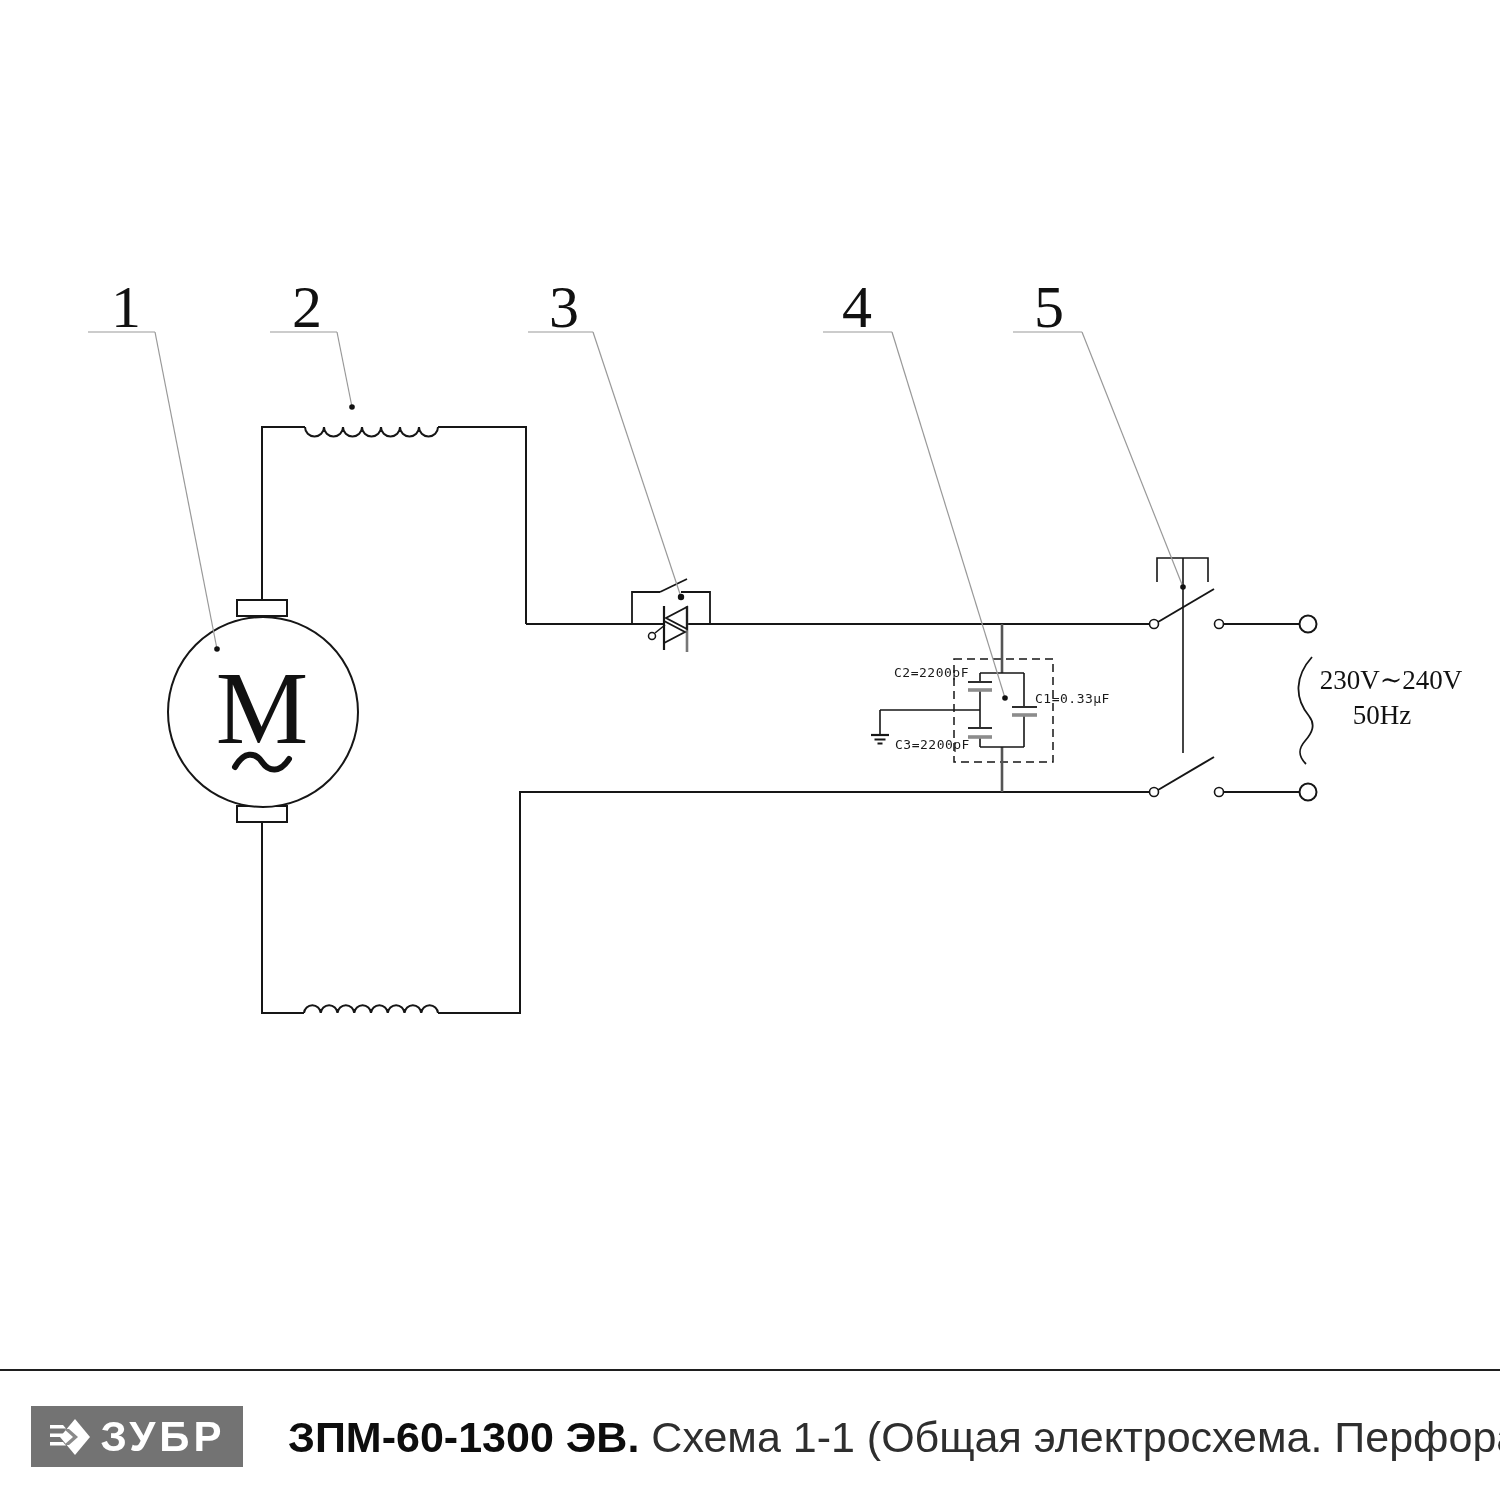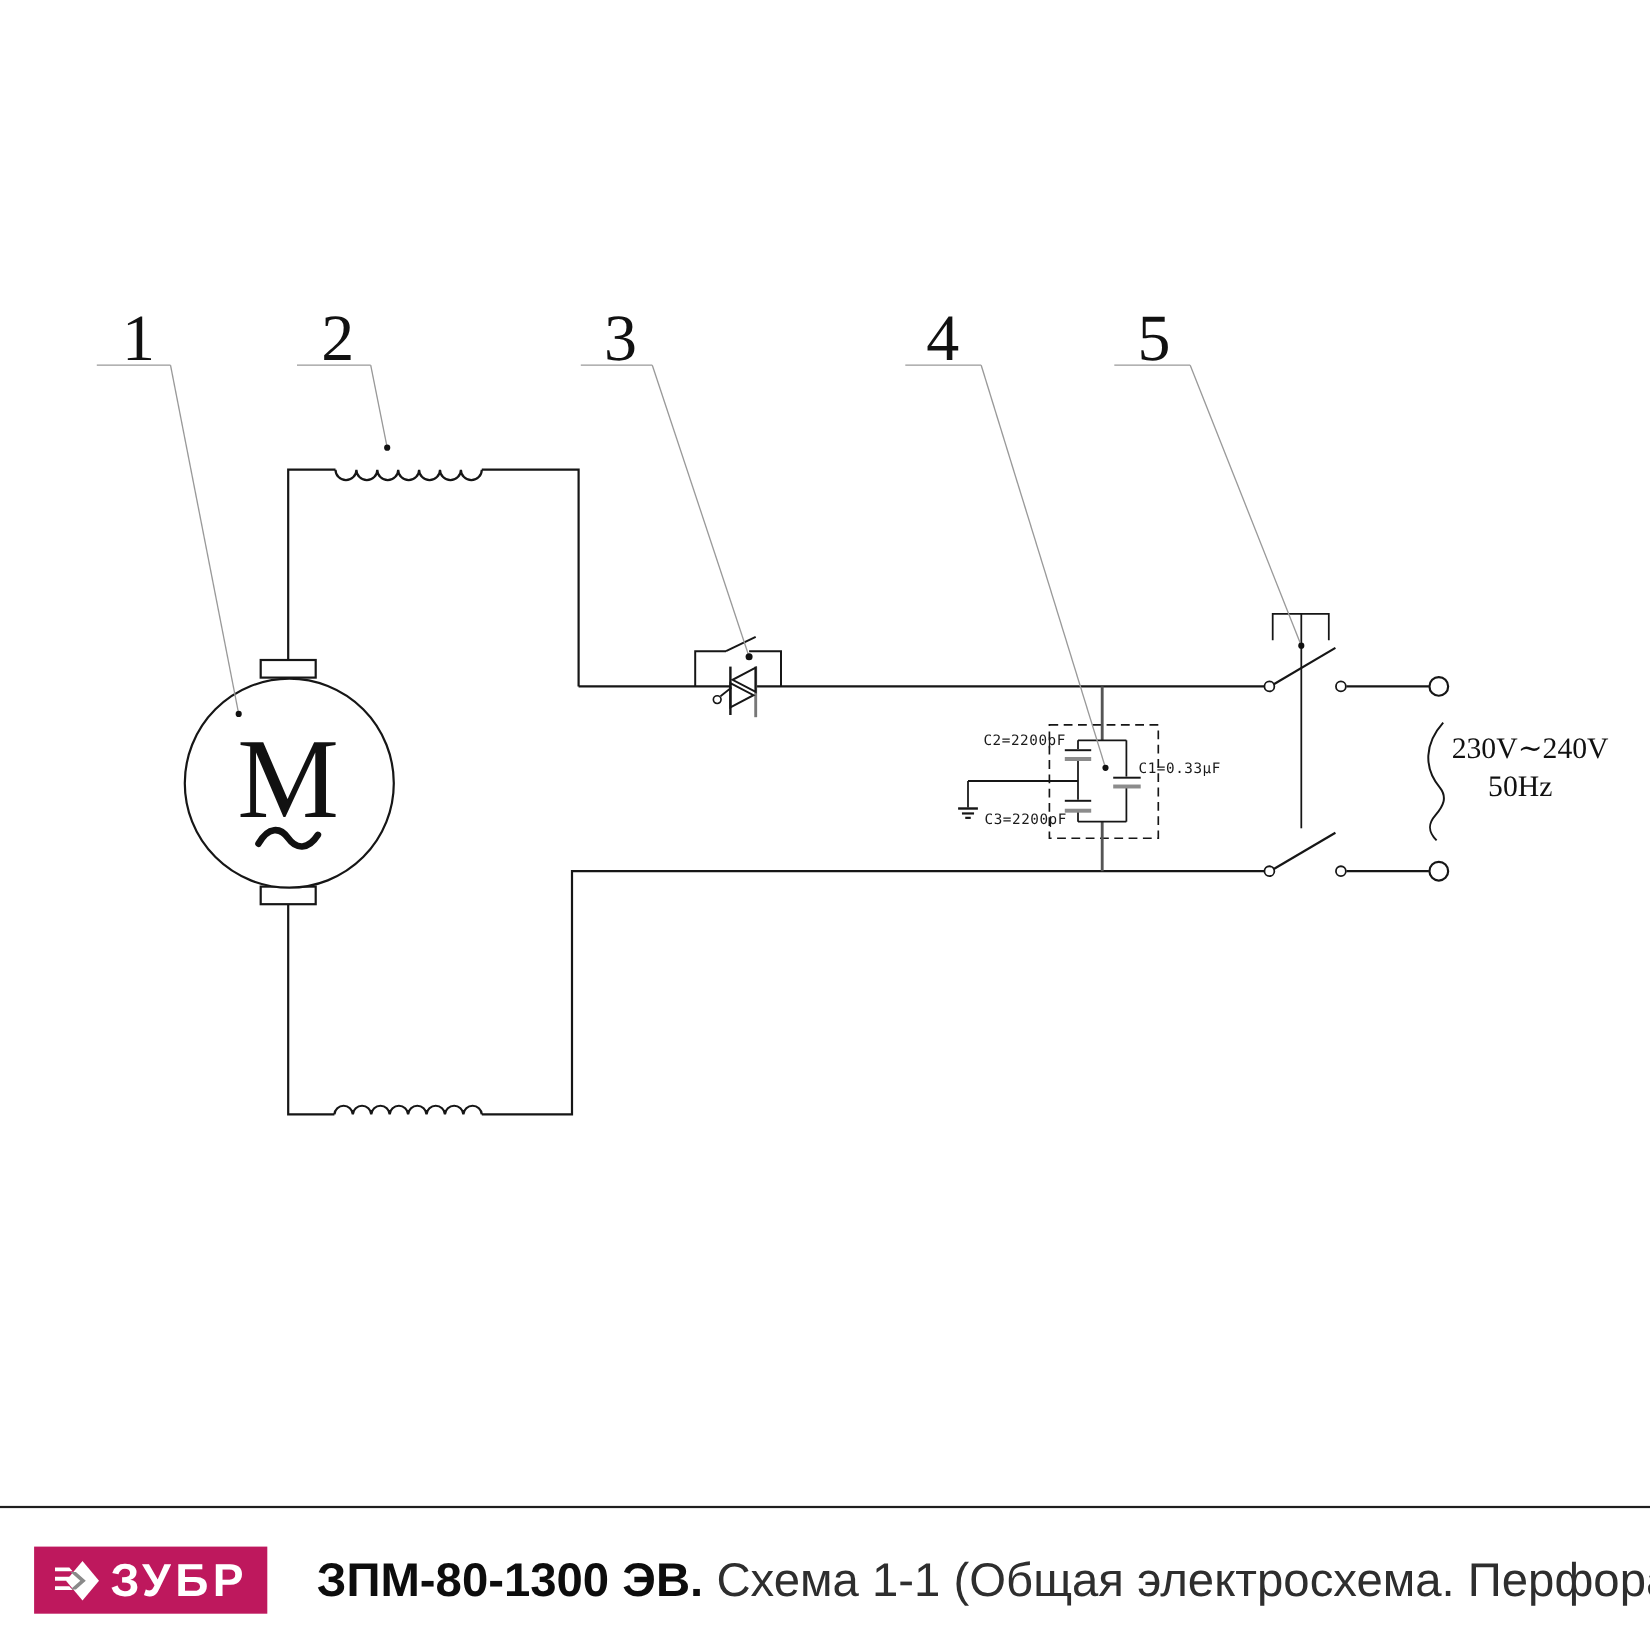--- a/index.html
+++ b/index.html
@@ -4,21 +4,21 @@
 <style>
   html,body{margin:0;padding:0;background:#ffffff;}
   #stage{position:relative;width:1500px;height:1500px;background:#fff;overflow:hidden;
          font-family:"Liberation Sans",sans-serif;}
   #schematic{position:absolute;left:0;top:0;}
   .callout-num{font-family:"Liberation Serif","DejaVu Serif",serif;font-size:60px;fill:#111;}
   .cap-label{font-family:"DejaVu Sans Mono",monospace;font-size:13px;fill:#1a1a1a;letter-spacing:0.5px;}
   .supply-text{font-family:"Liberation Serif","DejaVu Serif",serif;font-size:27px;fill:#111;}
   .motor-letter{font-family:"Liberation Serif","DejaVu Serif",serif;font-size:104px;fill:#111;}
   #footer-divider{position:absolute;left:0;top:1369px;width:1500px;height:2px;background:#1f1f1f;}
-  #logo-box{position:absolute;left:31px;top:1406px;width:212px;height:61px;background:#be185d;
+  #logo-box{position:absolute;left:31px;top:1406px;width:212px;height:61px;background:#737373;
             display:flex;align-items:center;justify-content:center;gap:8px;}
   #logo-text{color:#ffffff;font-weight:700;font-size:42px;letter-spacing:4px;line-height:1;
              font-family:"Liberation Sans",sans-serif;}
   #footer-title{position:absolute;left:288px;top:1414px;white-space:nowrap;font-size:43px;line-height:46px;}
   #title-model{font-weight:700;color:#0d0d0d;}
   #title-subtitle{font-weight:300;color:#2e2e2e;margin-left:12px;}
 </style>
 </head>
 <body>
 
@@ -173,16 +173,16 @@
       <polygon points="27,2 42,20 27,38 12,20" fill="#ffffff"></polygon>
       <polygon points="16,12 25,20 16,28 21,28 30,20 21,12" fill="#8a8a8a"></polygon>
       <polygon points="2,8 15,8 18,11.5 2,11.5" fill="#ffffff"></polygon>
       <polygon points="2,16.5 19,16.5 22,20 2,20" fill="#ffffff"></polygon>
       <polygon points="2,25 15,25 18,28.5 2,28.5" fill="#ffffff"></polygon>
     </svg>
     <span id="logo-text">ЗУБР</span>
   </div>
 
   <div id="footer-title">
-    <span id="title-model">ЗПМ-80-1300 ЭВ.</span><span id="title-subtitle">Схема 1-1 (Общая электросхема. Перфоратор)</span>
+    <span id="title-model">ЗПМ-60-1300 ЭВ.</span><span id="title-subtitle">Схема 1-1 (Общая электросхема. Перфоратор)</span>
   </div>
 
 </div>
 
 </body></html>

